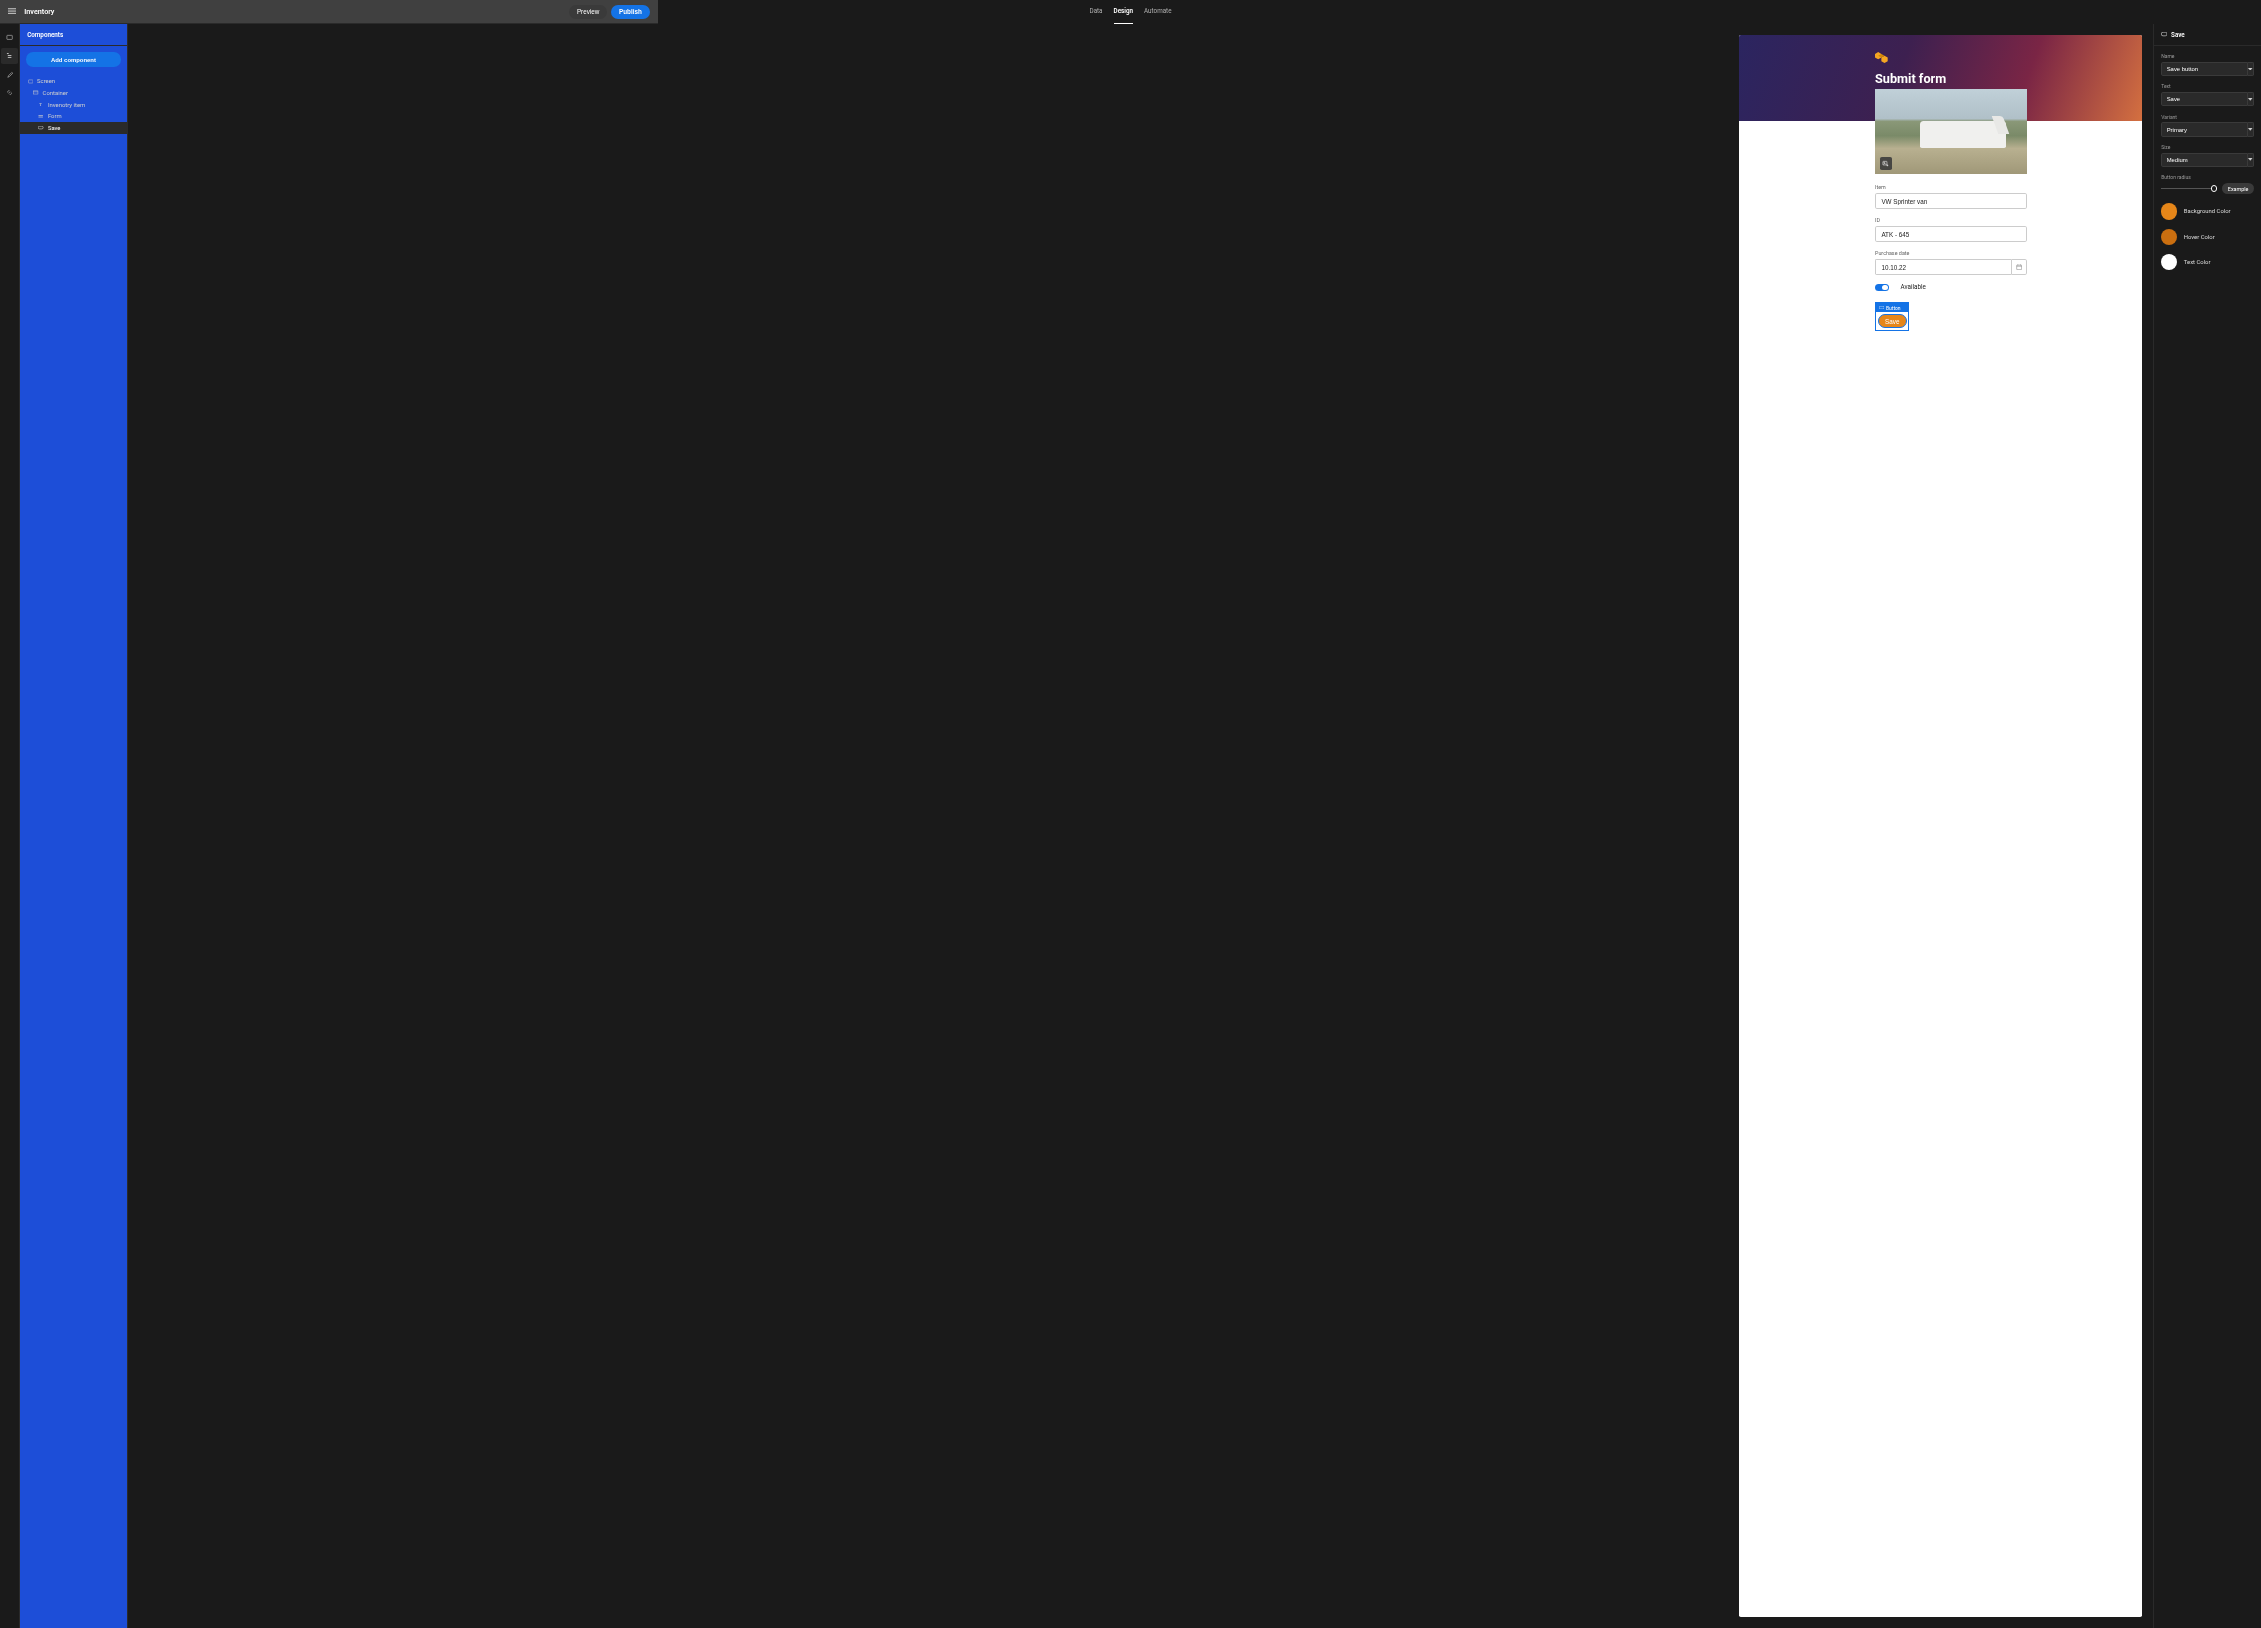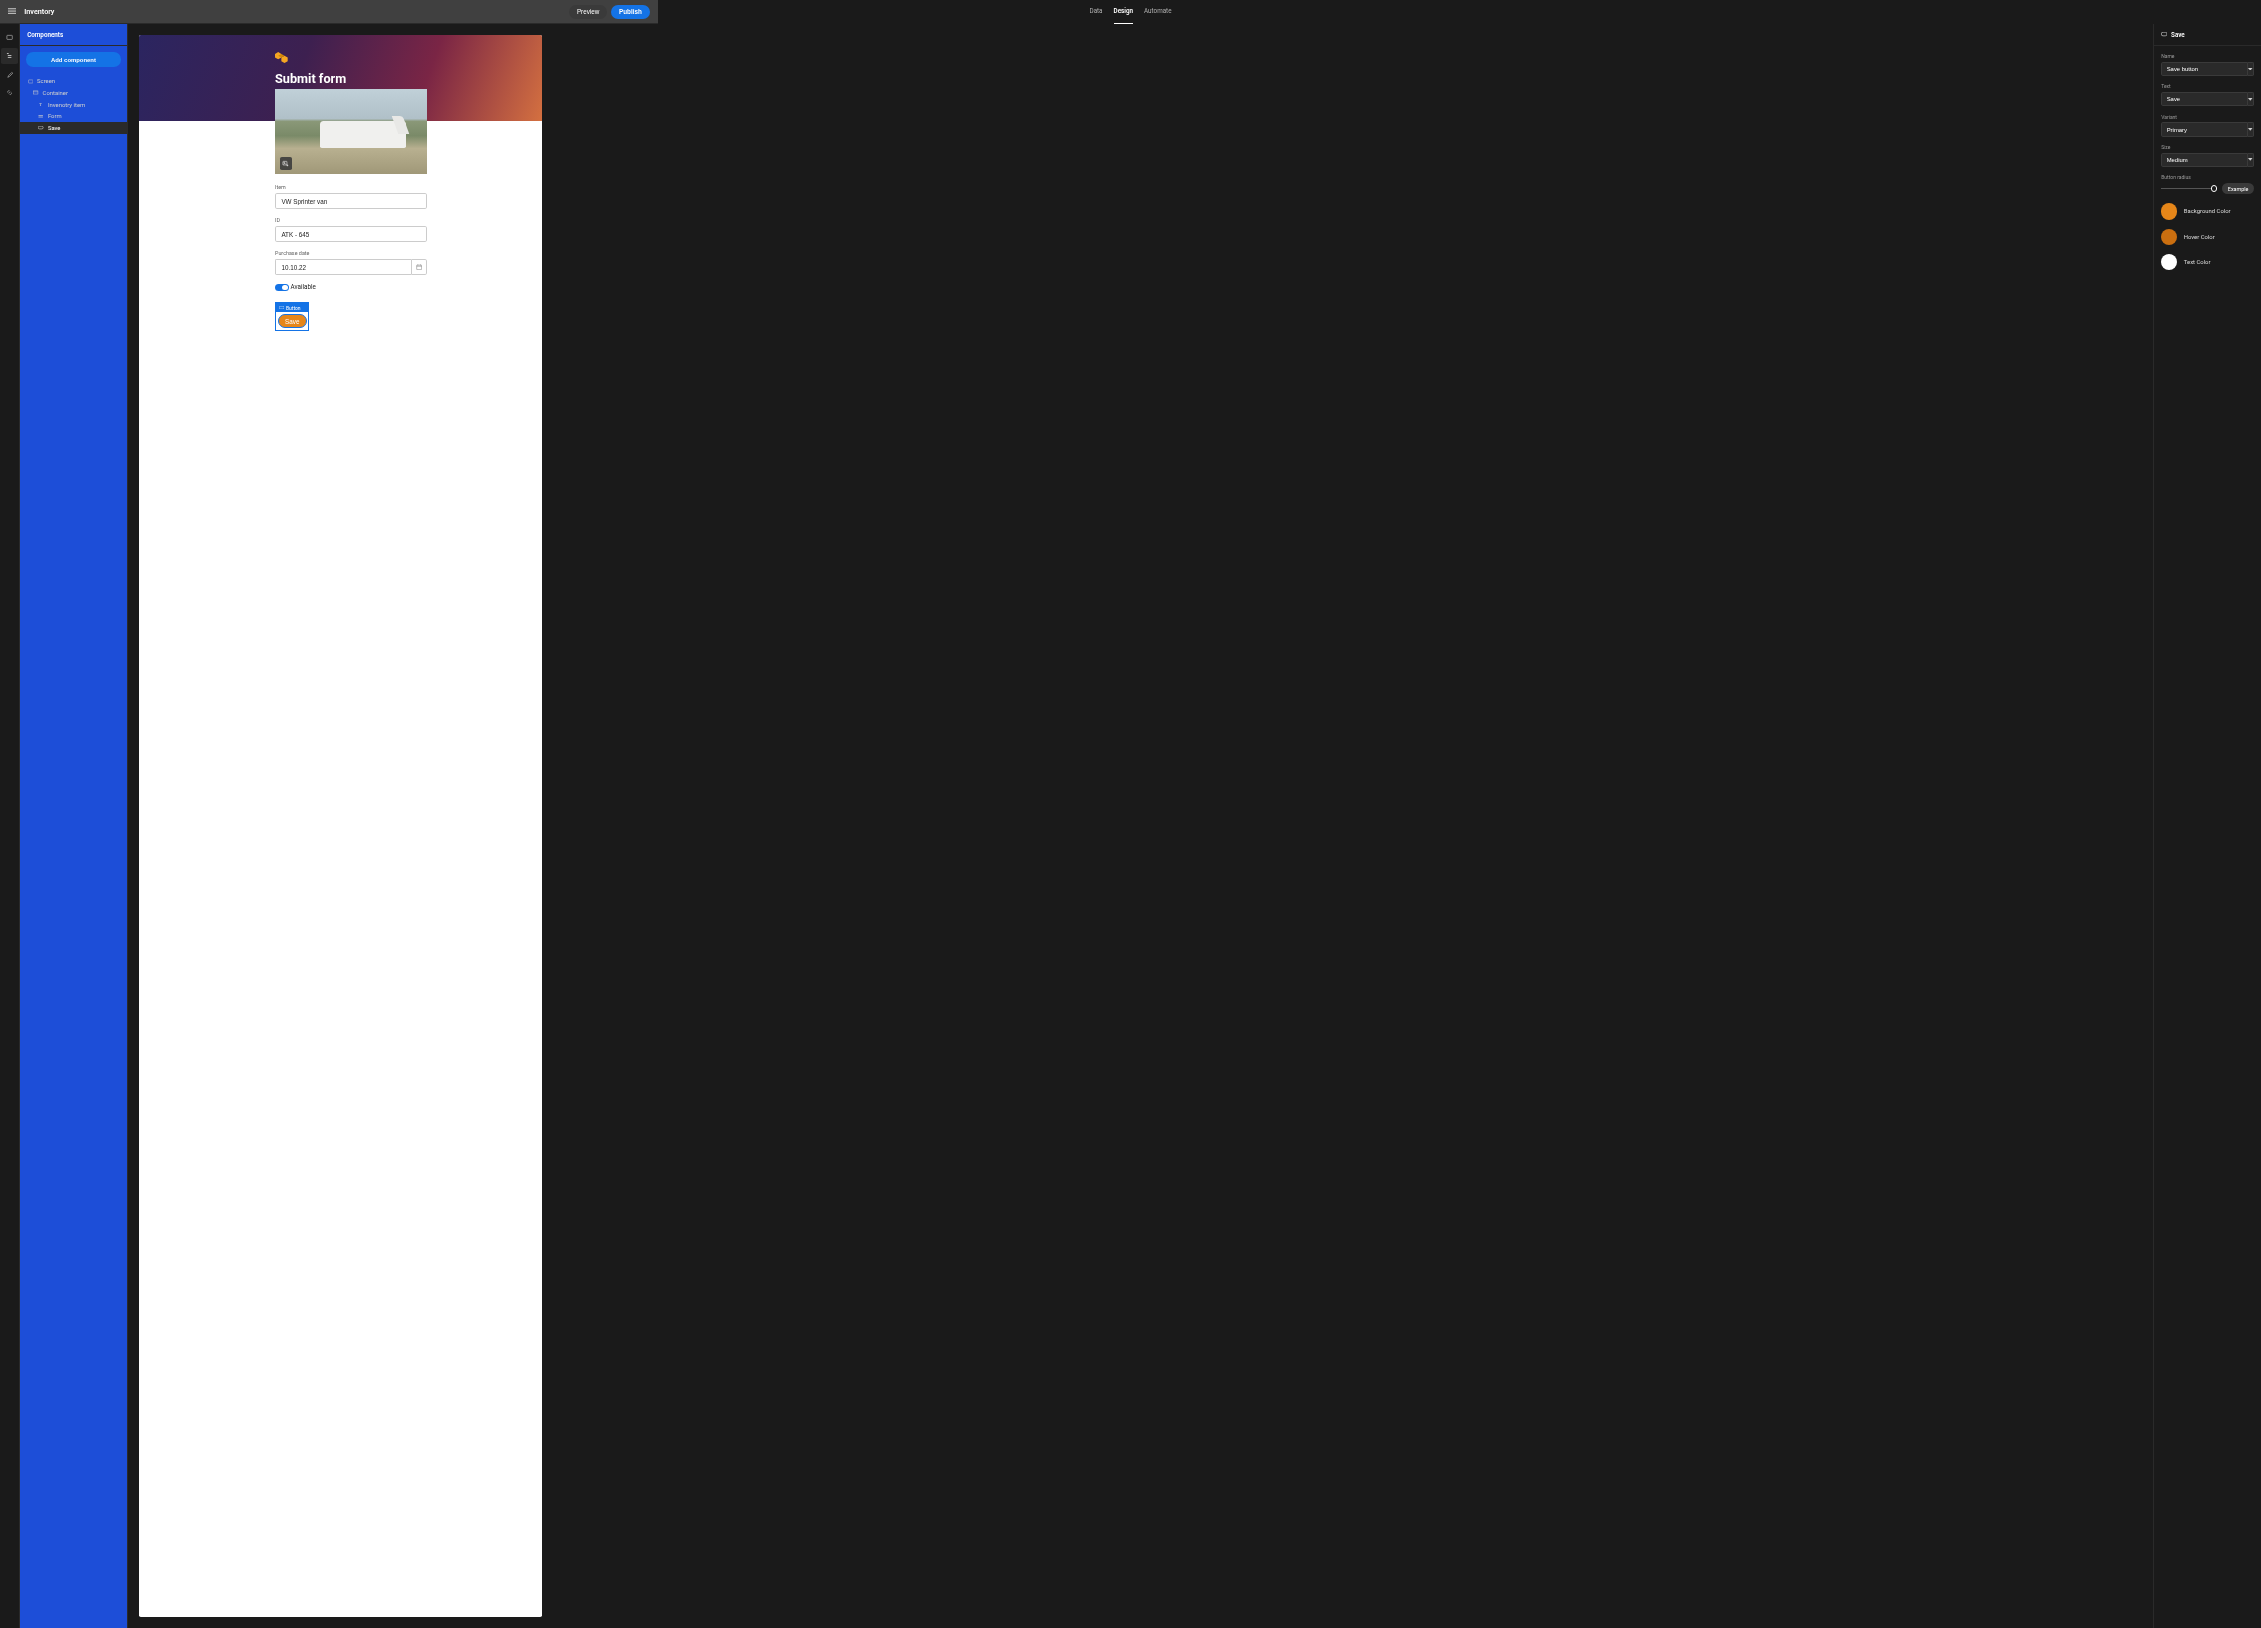--- a/index.html
+++ b/index.html
@@ -65,21 +65,21 @@
 .tree-item.selected { background: #2a2a2a; color: #fff; }
 .tree-icon { width: 6.3px; height: 6.3px; display: flex; align-items: center; justify-content: center; }
 
 
 .canvas-area {
   position: absolute;
   top: 24.4px; left: 128px;
   right: 108px;
   height: calc(100% - 24.4px);
   display: flex;
-  justify-content: flex-start;
+  justify-content: flex-end;
   padding: 11px;
   overflow: auto;
 }
 .canvas {
   width: 403px;
   background: #fff;
   border-radius: 1.8px;
   overflow: hidden;
 }
 .canvas-hero {
@@ -121,21 +121,21 @@
   background: rgba(60,60,60,0.9);
   border-radius: 1.8px;
   display: flex; align-items: center; justify-content: center;
 }
 .form-group { margin-bottom: 8.1px; }
 .form-label { font-size: 5.4px; color: #666; display: block; margin-bottom: 2.7px; }
 .form-input { width: 152px; border: 0.5px solid #ccc; border-radius: 1.8px; padding: 3.6px 5.4px; font-size: 6.3px; color: #222; }
 .date-wrap { display: flex; width: 152px; }
 .date-input { flex: 1; border: 0.5px solid #ccc; border-radius: 1.8px 0 0 1.8px; padding: 3.6px 5.4px; font-size: 6.3px; color: #222; border-right: none; }
 .date-btn { width: 16.3px; border: 0.5px solid #ccc; border-radius: 0 1.8px 1.8px 0; background: #fff; display: flex; align-items: center; justify-content: center; cursor: pointer; }
-.toggle-row { display: flex; align-items: center; gap: 2px; margin-bottom: 11px; }
+.toggle-row { display: flex; align-items: center; gap: 12px; margin-bottom: 11px; }
 .toggle { width: 13.6px; height: 7.2px; background: #1473e6; border-radius: 3.6px; position: relative; cursor: pointer; }
 .toggle::after { content: ''; position: absolute; right: 0.9px; top: 0.9px; width: 5.4px; height: 5.4px; background: #fff; border-radius: 50%; }
 .toggle-label { font-size: 6.3px; color: #222; }
 
 .selected-button-wrap {
   width: 34px;
   border: 0.9px solid #1473e6;
   position: relative;
 }
 .selected-tag {

